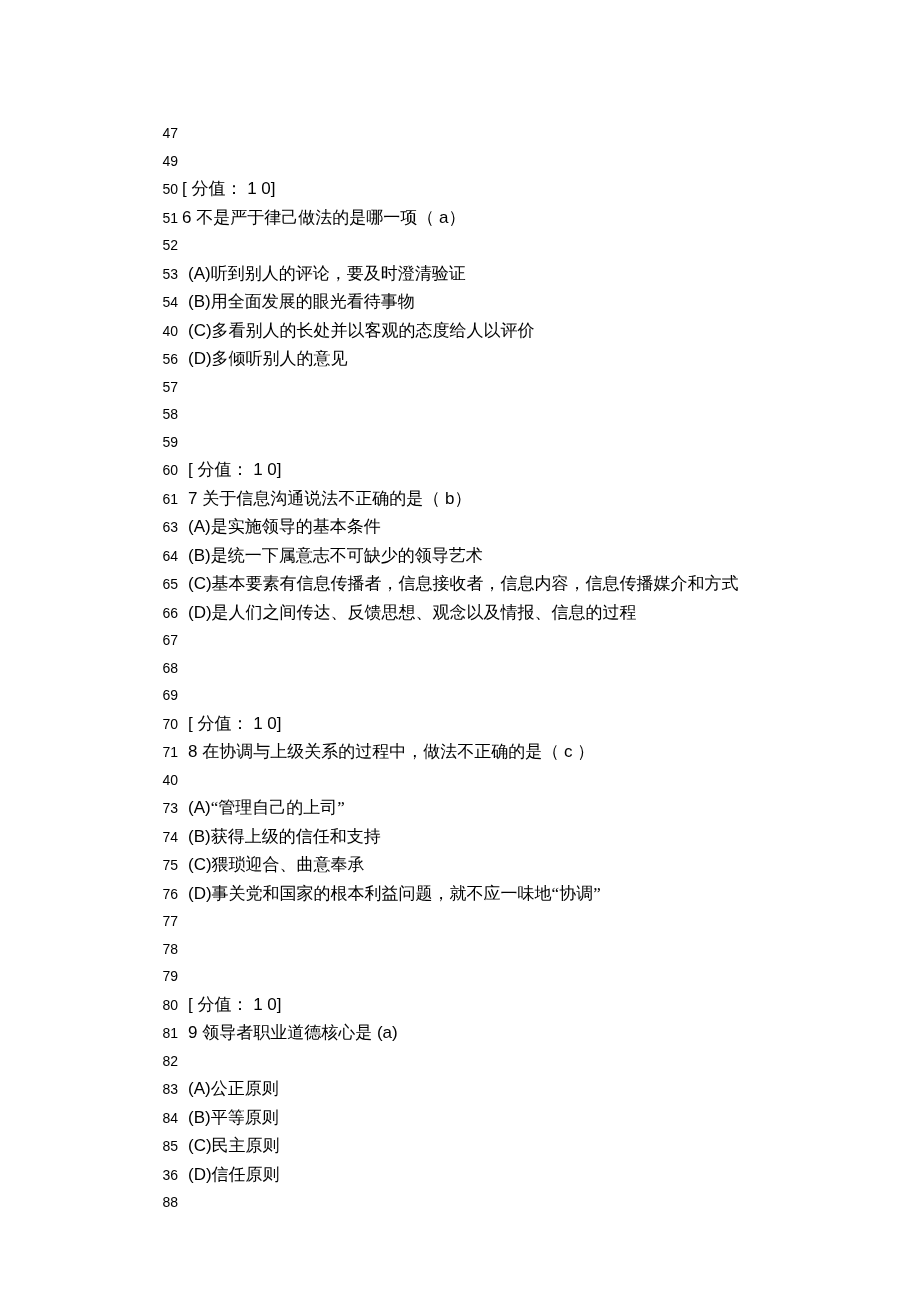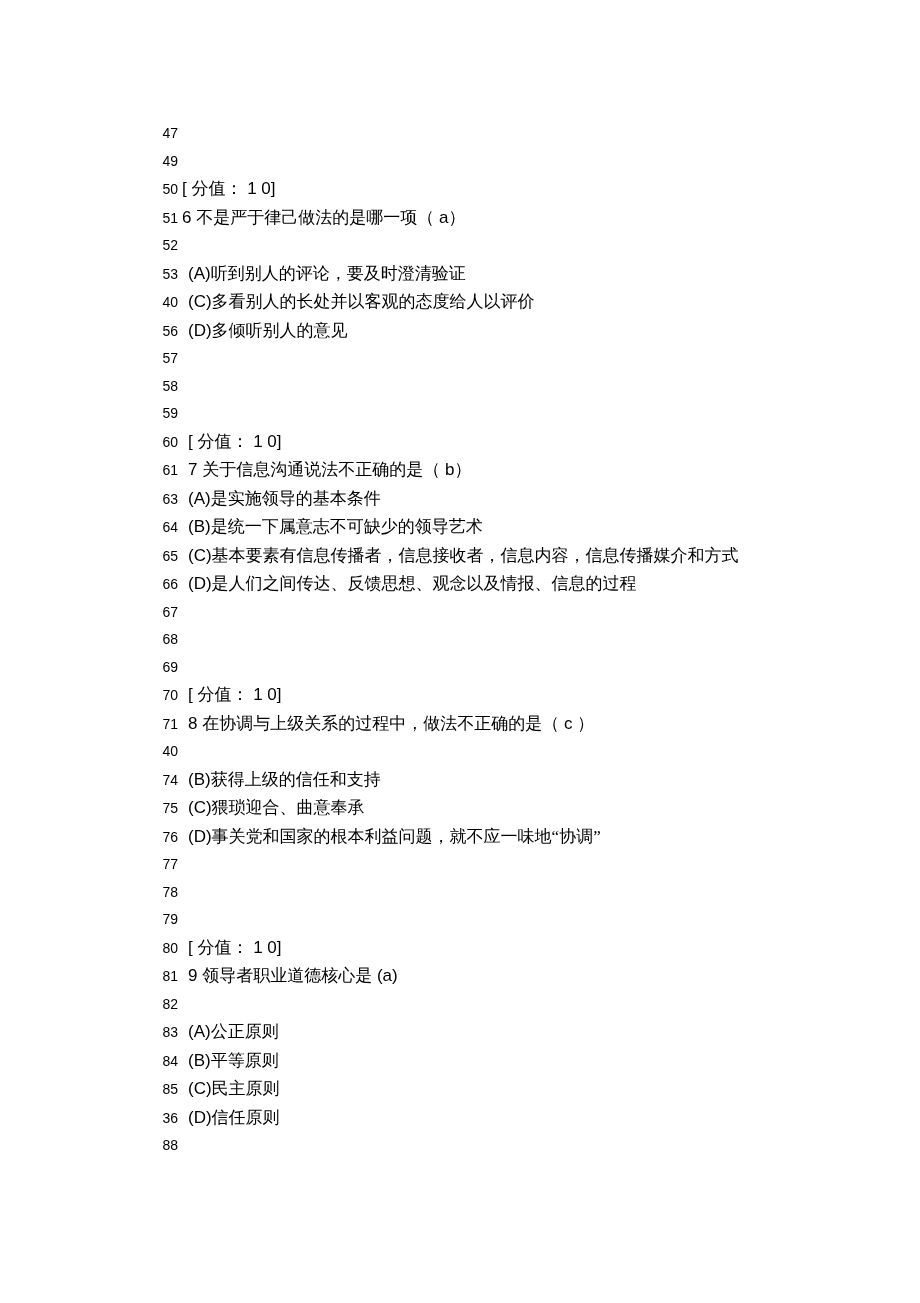--- a/index.html
+++ b/index.html
@@ -69,20 +69,25 @@
       <span class="ln">52</span>
       <span class="gap"></span>
       <span class="txt"></span>
     </div>
     <div class="line">
       <span class="ln">53</span>
       <span class="gap"></span>
       <span class="txt"><span class="latn">(A)</span>听到别人的评论，要及时澄清验证</span>
     </div>
     <div class="line">
+      <span class="ln">54</span>
+      <span class="gap"></span>
+      <span class="txt"><span class="latn">(B)</span>用全面发展的眼光看待事物</span>
+    </div>
+    <div class="line">
       <span class="ln">40</span>
       <span class="gap"></span>
       <span class="txt"><span class="latn">(C)</span>多看别人的长处并以客观的态度给人以评价</span>
     </div>
     <div class="line">
       <span class="ln">56</span>
       <span class="gap"></span>
       <span class="txt"><span class="latn">(D)</span>多倾听别人的意见</span>
     </div>
     <div class="line">
@@ -152,20 +157,25 @@
     </div>
     <div class="line">
       <span class="ln">71</span>
       <span class="gap"></span>
       <span class="txt"><span class="latn">8 </span>在协调与上级关系的过程中，做法不正确的是（<span class="latn"> c </span>）</span>
     </div>
     <div class="line">
       <span class="ln">40</span>
       <span class="gap"></span>
       <span class="txt"></span>
+    </div>
+    <div class="line">
+      <span class="ln">73</span>
+      <span class="gap"></span>
+      <span class="txt"><span class="latn">(A)</span>“管理自己的上司”</span>
     </div>
     <div class="line">
       <span class="ln">74</span>
       <span class="gap"></span>
       <span class="txt"><span class="latn">(B)</span>获得上级的信任和支持</span>
     </div>
     <div class="line">
       <span class="ln">75</span>
       <span class="gap"></span>
       <span class="txt"><span class="latn">(C)</span>猥琐迎合、曲意奉承</span>

